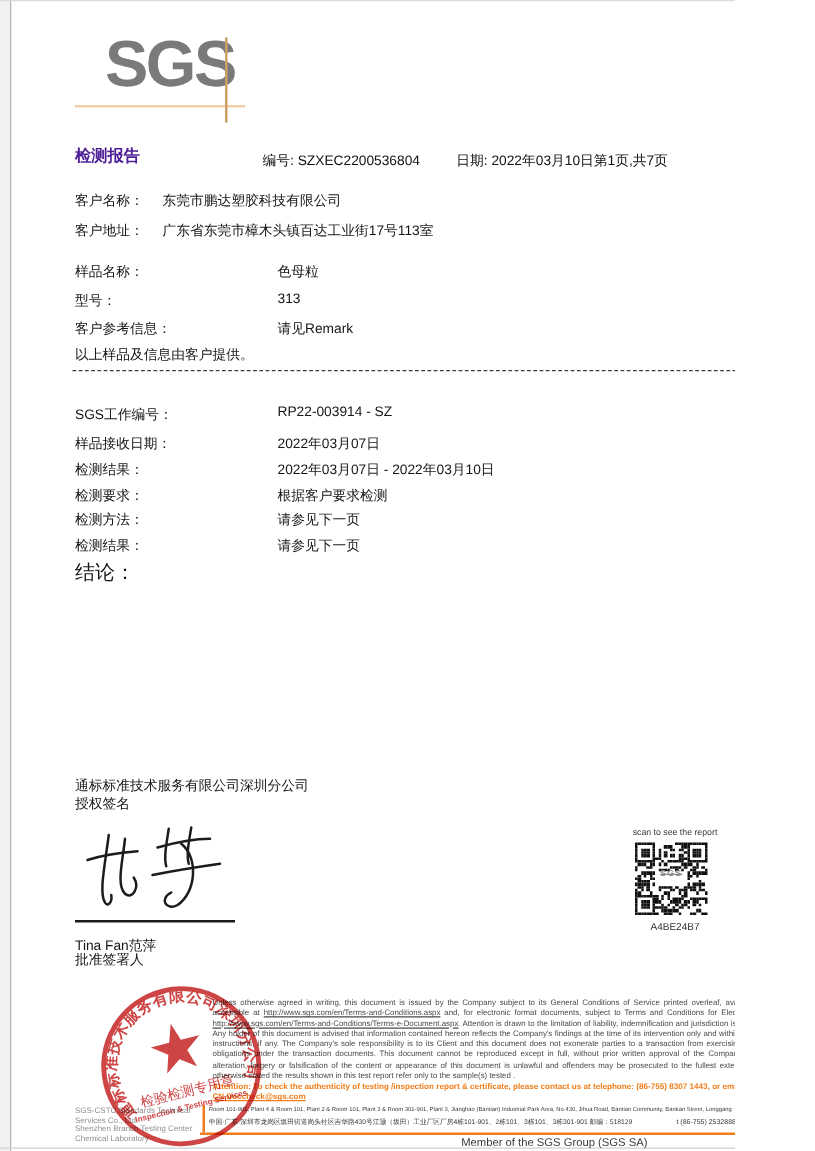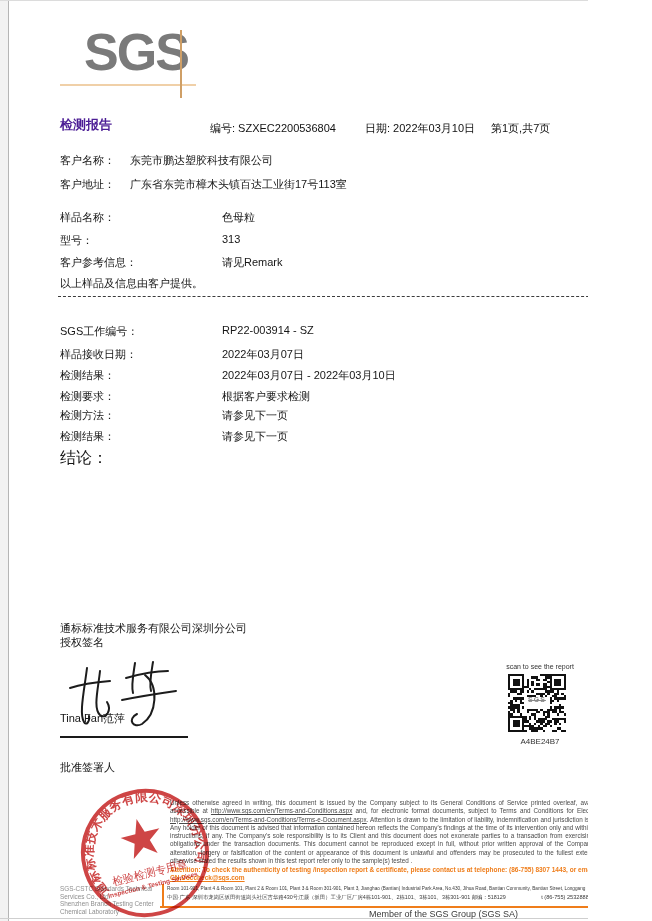--- a/index.html
+++ b/index.html
@@ -11,36 +11,36 @@
   .edge-top-line{position:absolute;left:0;top:0;width:652px;height:1px;background:#dcdcdc;}
   .edge-bottom-line{position:absolute;left:0;top:918px;width:652px;height:1px;background:#cfcfcf;}
   
   .logo-text{position:absolute;left:84px;top:26px;font-size:52px;font-weight:700;
              letter-spacing:-2px;color:#7a7a7a;line-height:1;}
   .logo-hline{position:absolute;left:60px;top:84px;width:136px;height:2px;background:#f0d0a8;}
   .logo-vline{position:absolute;left:180px;top:30px;width:2px;height:68px;background:#cf9f66;}
   
   .title{position:absolute;left:60px;top:116px;font-size:13px;font-weight:700;color:#4c1d95;}
   .hmeta{position:absolute;top:121px;font-size:11px;color:#111;white-space:nowrap;}
-  .hm1{left:210px;} .hm2{left:365px;} .hm3{left:475px;padding-left:16px;}
+  .hm1{left:210px;} .hm2{left:365px;} .hm3{left:475px;}
   
   .row{position:absolute;left:60px;font-size:11px;white-space:nowrap;color:#161616;}
   .row .val{position:absolute;white-space:nowrap;}
   .v70 .val{left:70px;} .v162 .val{left:162px;}
   .note{position:absolute;left:60px;top:276px;font-size:11px;color:#161616;}
   .dash-divider{position:absolute;left:58px;top:296px;width:556px;border-top:1px dashed #3c3c3c;}
   .conclusion-label{position:absolute;left:60px;top:448px;font-size:16px;color:#161616;}
   .conclusion-text{position:absolute;left:222px;top:447px;width:394px;font-size:11px;
                    line-height:17.4px;color:#161616;}
   
   .sig-company{position:absolute;left:60px;top:621px;font-size:11px;color:#161616;}
   .sig-auth{position:absolute;left:60px;top:635px;font-size:11px;color:#161616;}
   .sig-svg{position:absolute;left:62px;top:658px;}
   .sig-line{position:absolute;left:60px;top:736px;width:128px;height:2px;background:#1a1a1a;}
-  .sig-name{position:absolute;left:60px;top:711px;font-size:11px;color:#161616;}
+  .sig-name{position:absolute;left:60px;top:749px;font-size:11px;color:#161616;}
   .sig-role{position:absolute;left:60px;top:760px;font-size:11px;color:#161616;}
   
   .qr-caption{position:absolute;left:495px;top:663px;width:90px;text-align:center;
               font-size:7px;color:#333;}
   #qr-grid{position:absolute;left:508px;top:674px;width:58px;height:58px;display:grid;
            grid-template-columns:repeat(25,1fr);grid-template-rows:repeat(25,1fr);background:#fff;}
   #qr-grid div{width:100%;height:100%;}
   #qr-grid .on{background:#111;}
   .qr-overlay{position:absolute;left:508px;top:696px;width:58px;text-align:center;
               font-size:7px;font-weight:700;color:#8a8a8a;background:transparent;

